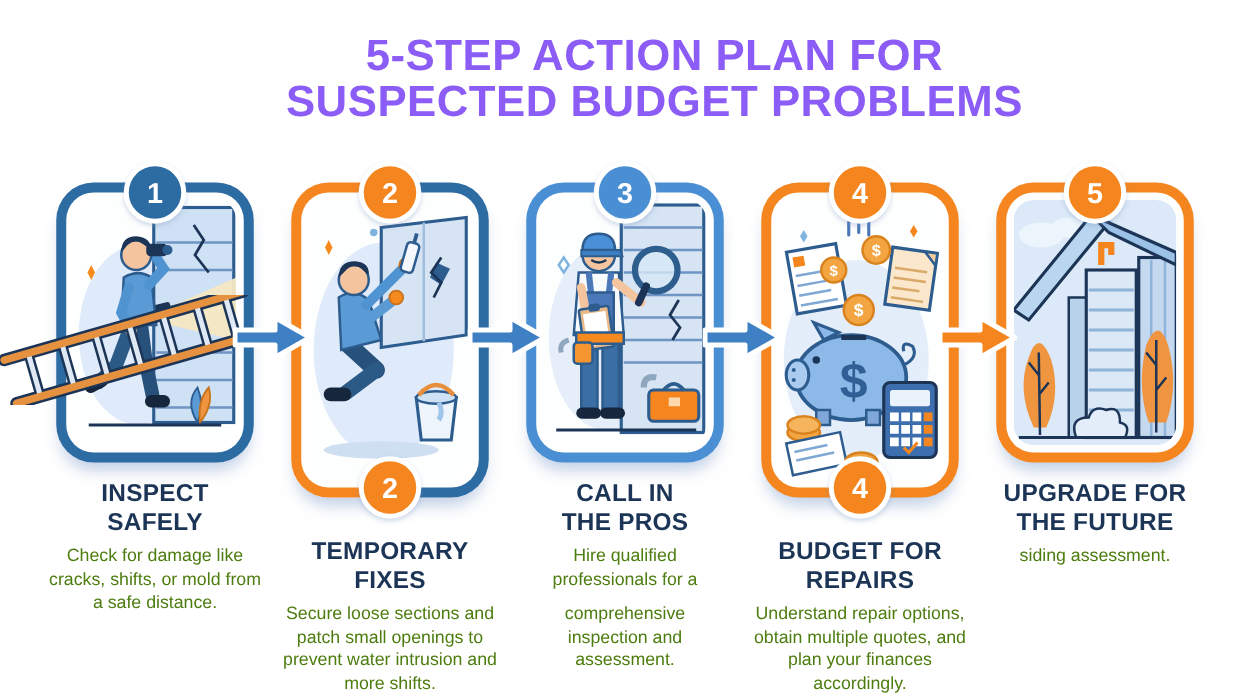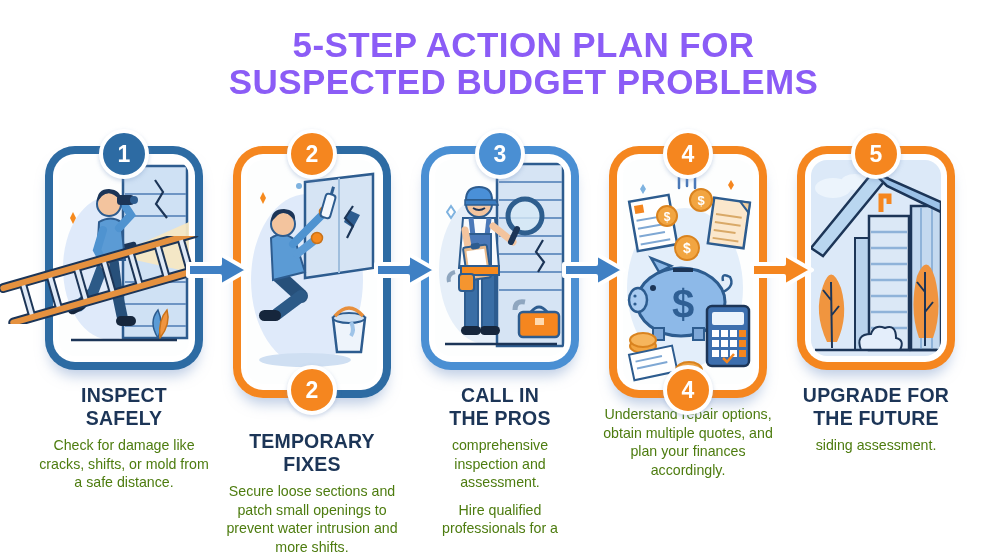--- a/index.html
+++ b/index.html
@@ -235,22 +235,22 @@
             <rect x="84" y="152" width="40" height="25" rx="4" fill="#f5861f" stroke="#2d5c8f" stroke-width="2.5"></rect>
             <path d="M96 152 Q104 142 112 152" stroke="#2d5c8f" stroke-width="3" fill="none"></path>
             <rect x="100" y="158" width="9" height="7" fill="#ffd9ae"></rect>
             <path d="M16 46 L20 52 L16 58 L12 52 Z" fill="none" stroke="#7fb3e0" stroke-width="2"></path>
             <line x1="10" y1="184" x2="122" y2="184" stroke="#1c3557" stroke-width="2.5"></line>
           </svg>
         </div>
       </div>
     </div>
     <h2 class="step-heading">CALL IN THE PROS</h2>
+    <p class="step-desc">Hire qualified professionals for a</p>
     <p class="step-desc">comprehensive inspection and assessment.</p>
-    <p class="step-desc">Hire qualified professionals for a</p>
   </div>
 
   <div class="step s4 mt22">
     <div class="card h252 bg-orange">
       <div class="badge badge-top badge-orange">
         <span>4</span>
       </div>
       <div class="card-inner">
         <div class="illus">
           <svg viewBox="0 0 130 224">
@@ -330,20 +330,21 @@
             <path d="M20 24 L23 29 L20 34 L17 29 Z" fill="#7fb3e0"></path>
             <path d="M108 20 L111 25 L108 30 L105 25 Z" fill="#f5861f"></path>
             <path d="M100 198 l4 4 l7 -8" stroke="#f5861f" stroke-width="2.5" fill="none"></path>
           </svg>
         </div>
       </div>
       <div class="badge badge-bottom badge-orange">
         <span>4</span>
       </div>
     </div>
+    <h2 class="step-heading">BUDGET FOR REPAIRS</h2>
     <p class="step-desc">Understand repair options, obtain multiple quotes, and plan your finances accordingly.</p>
 
   </div>
 
   <div class="step s5">
     <div class="card h224 bg-orange">
       <div class="badge badge-top badge-orange">
         <span>5</span>
       </div>
       <div class="card-inner">

